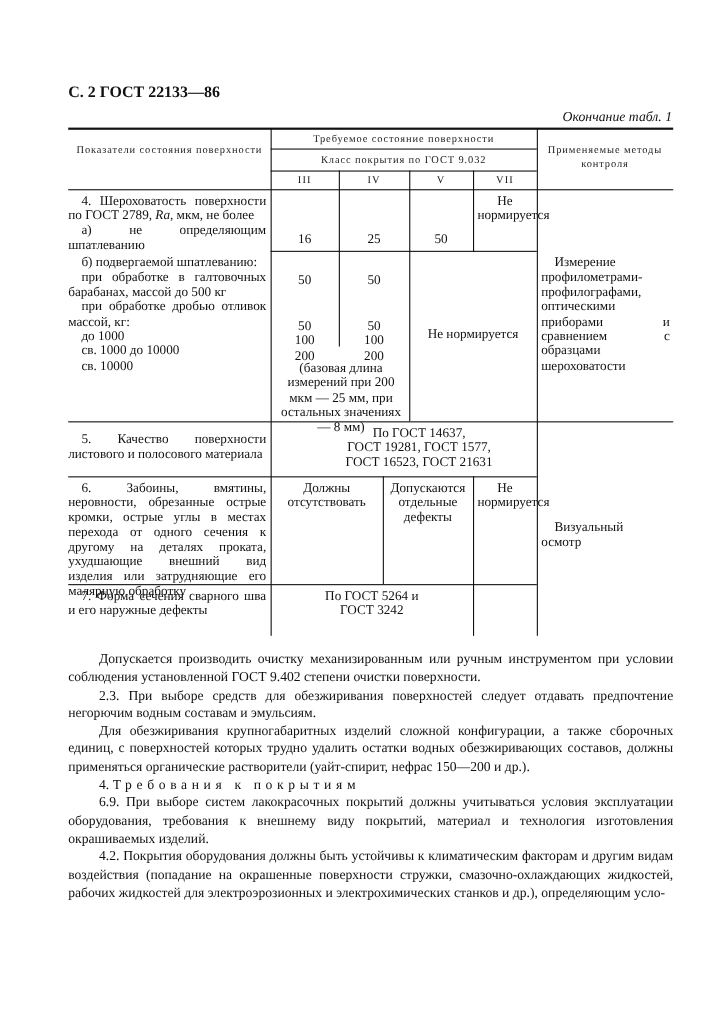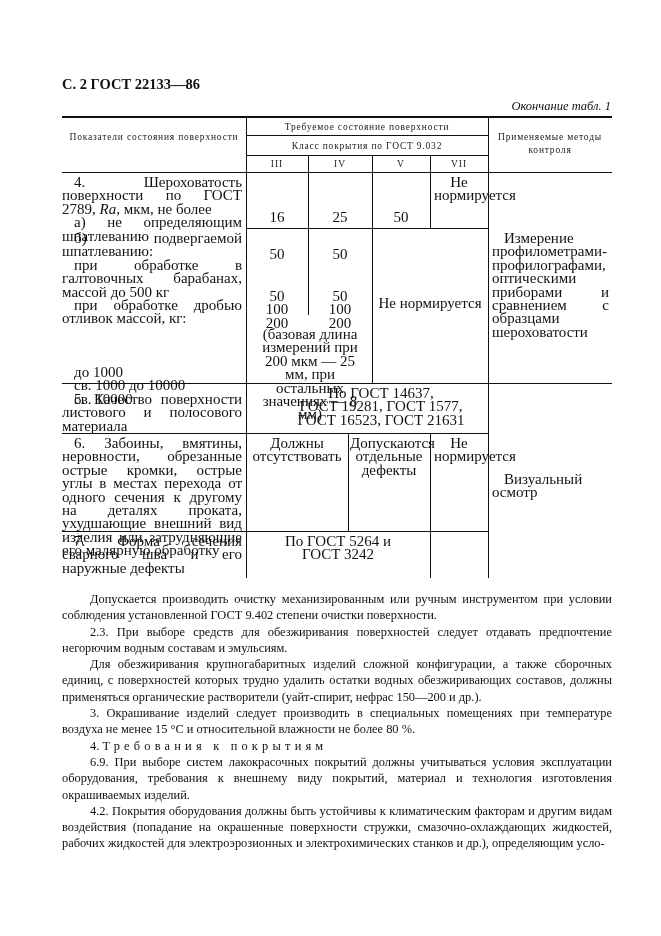--- a/index.html
+++ b/index.html
@@ -7,21 +7,21 @@
          font-family:"Liberation Serif", "DejaVu Serif", serif; color:#111; }
   .abs { position:absolute; }
   .page-header { left:62px; top:76px; font-size:14.5px; font-weight:bold; letter-spacing:0px; }
   .table-caption { right:50px; top:99px; font-size:12.5px; font-style:italic; }
 
   
   .hl { position:absolute; height:0; border-top:1px solid #111; }
   .hl.thick { border-top:2.5px solid #111; }
   .vl { position:absolute; width:0; border-left:1px solid #111; }
 
-  .cell { position:absolute; font-size:15px; line-height:13.4px; }
+  .cell { position:absolute; font-size:12px; line-height:13.4px; }
   .hdr { font-size:9.5px; letter-spacing:0.8px; text-align:center; color:#222; }
   .center { text-align:center; }
   .just { text-align:justify; }
   .ind { text-indent:12px; }
   .roman { font-size:9.5px; letter-spacing:1px; }
 
   .body-text { position:absolute; left:62px; width:550px; font-size:12.4px; line-height:16.3px; text-align:justify; }
   .body-text p { margin:0; }
   .body-text .pi { text-indent:28px; }
   .spaced { letter-spacing:4.2px; }
@@ -68,21 +68,21 @@
   </div>
   <div class="cell center" style="left:246px; width:62px; top:211px;">16</div>
   <div class="cell center" style="left:308px; width:64px; top:211px;">25</div>
   <div class="cell center" style="left:372px; width:58px; top:211px;">50</div>
   <div class="cell center" style="left:434px; width:50px; top:176px;">Не нормируется</div>
 
   <div class="cell just" style="left:62px; width:180px; top:232px;">
     <div class="ind">б) подвергаемой шпатлеванию:</div>
     <div class="ind">при обработке в галтовочных барабанах, массой до 500 кг</div>
     <div class="ind">при обработке дробью отливок массой, кг:</div>
-    <div style="padding-left:12px;margin-top:40px;">до 1000</div>
+    <div style="padding-left:12px;">до 1000</div>
     <div style="padding-left:12px;">св. 1000 до 10000</div>
     <div style="padding-left:12px;">св. 10000</div>
   </div>
   <div class="cell center" style="left:246px; width:62px; top:248px;">50</div>
   <div class="cell center" style="left:308px; width:64px; top:248px;">50</div>
   <div class="cell center" style="left:246px; width:62px; top:290px;">
     <div>50</div>
     <div>100</div>
     <div>200</div>
   </div>
@@ -122,17 +122,16 @@
   <div class="cell center" style="left:246px; width:184px; top:535px;">
     <div>По ГОСТ 5264 и</div>
     <div>ГОСТ 3242</div>
   </div>
 </div>
 
 <div class="body-text" style="top:591px;">
   <p class="pi">Допускается производить очистку механизированным или ручным инструментом при условии соблюдения установленной ГОСТ 9.402 степени очистки поверхности.</p>
   <p class="pi">2.3. При выборе средств для обезжиривания поверхностей следует отдавать предпочтение негорючим водным составам и эмульсиям.</p>
   <p class="pi">Для обезжиривания крупногабаритных изделий сложной конфигурации, а также сборочных единиц, с поверхностей которых трудно удалить остатки водных обезжиривающих составов, должны применяться органические растворители (уайт-спирит, нефрас 150—200 и др.).</p>
-  <p class="pi">3. Окрашивание изделий следует производить в специальных помещениях при температуре воздуха не менее 15 °С и относительной влажности не более 80 %.</p>
   <p class="pi"><span>4. </span><span class="spaced">Требования к покрытиям</span></p>
   <p class="pi">6.9. При выборе систем лакокрасочных покрытий должны учитываться условия эксплуатации оборудования, требования к внешнему виду покрытий, материал и технология изготовления окрашиваемых изделий.</p>
   <p class="pi">4.2. Покрытия оборудования должны быть устойчивы к климатическим факторам и другим видам воздействия (попадание на окрашенные поверхности стружки, смазочно-охлаждающих жидкостей, рабочих жидкостей для электроэрозионных и электрохимических станков и др.), определяющим усло-</p>
 </div>
 
 </body></html>

